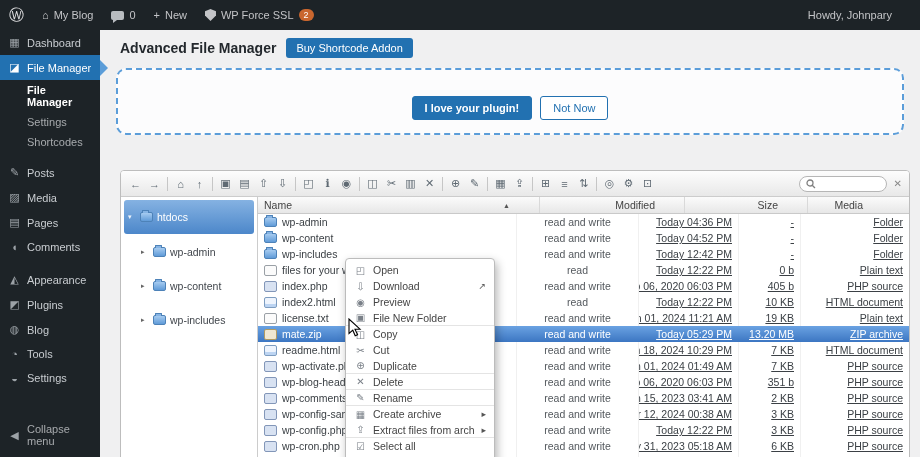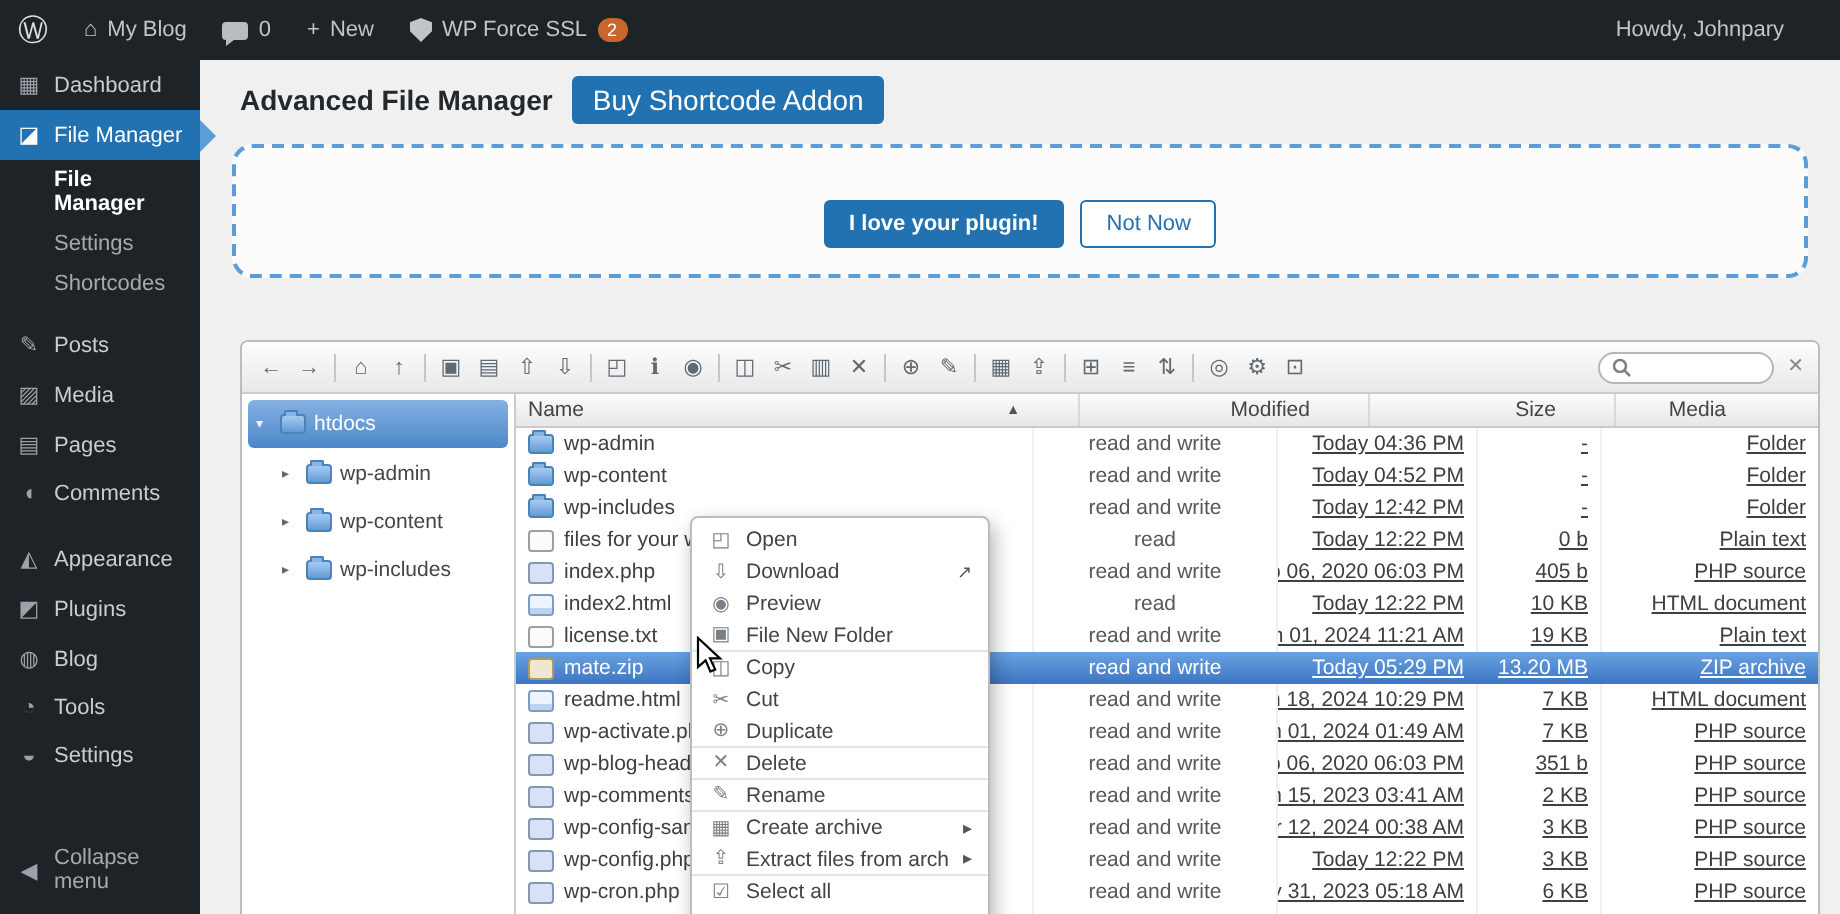--- a/index.html
+++ b/index.html
@@ -35,21 +35,21 @@
   .mi.gap { margin-top:8px; }
   #submenu { margin-bottom:8px; }
   .smi { padding:4px 8px 4px 27px; color:#a7aaad; cursor:pointer; }
   .smi.current { color:#fff; font-weight:bold; }
   #collapse { position:absolute; bottom:4px; left:0; right:0; color:#a7aaad; }
 
   
   #content { position:absolute; left:100px; top:30px; right:0; bottom:0; }
   #page-head { display:flex; align-items:center; gap:10px; margin:8px 0 0 20px; }
   #page-title { font-size:14px; font-weight:bold; color:#23282d; margin:0; }
-  #buy-btn { background:#2271b1; color:#fff; border:none; border-radius:3px; font-size:14px;
+  #buy-btn { background:#2271b1; color:#fff; border:none; border-radius:3px; font-size:11px;
     padding:4px 10px; cursor:pointer; font-family:inherit; }
 
   #notice { margin:10px 16px 0 16px; border:2px dashed #5b9dd9; border-radius:10px;
     background:#fcfcfd; text-align:center; padding:15px 10px 13px; }
   #notice-text { font-size:11px; color:#3c434a; }
   #notice-emoji { color:#dba617; font-size:13px; margin-right:4px; }
   #notice-lead { font-weight:bold; }
   #notice-buttons { margin-top:11px; display:flex; justify-content:center; gap:8px; }
   #love-btn { background:#2271b1; color:#fff; border:1px solid #2271b1; border-radius:3px;
     font-size:11px; font-weight:bold; padding:5px 12px; cursor:pointer; font-family:inherit; }
@@ -66,21 +66,21 @@
     color:#5f6a73; font-size:11px; cursor:pointer; border-radius:3px; }
   .tb-i.tb-sep { width:1px; height:14px; background:#c6c6c6; margin:0 3px; padding:0; border-radius:0; cursor:default; }
   #fm-search { margin-left:auto; display:flex; align-items:center; gap:5px; }
   .search-pill { display:flex; align-items:center; background:#fff; border:1px solid #b6b6b6;
     border-radius:9px; height:16px; width:88px; padding:0 6px; gap:4px; }
   .search-pill input { border:none; outline:none; flex:1; min-width:0; font-size:10px; background:transparent; font-family:inherit; }
   .search-x { color:#888; font-size:10px; cursor:pointer; padding:0 2px; }
 
   #fm-body { display:flex; height:calc(100% - 27px); }
   #fm-tree { width:137px; border-right:1px solid #ccc; padding-top:3px; flex:0 0 auto; background:#fff; }
-  .tree-row { height:24px; display:flex; align-items:center; gap:4px; padding:0 4px 0 7px;
+  .tree-row { height:34px; display:flex; align-items:center; gap:4px; padding:0 4px 0 7px;
     color:#41464c; cursor:pointer; white-space:nowrap; }
   .tree-caret { width:8px; font-size:7px; color:#666; flex:0 0 auto; }
   .tree-row.root.sel { background:linear-gradient(#85b2e2,#4c87ca); color:#fff; border-radius:3px;
     margin:0 3px 1px 3px; padding-left:4px; }
   .tree-row.root.sel .tree-caret { color:#eef4fb; }
   .tree-row.child { padding-left:20px; }
   .tfi { width:13px; height:10px; background:linear-gradient(#a6cbf0,#609bd8); border:1px solid #4d82b8;
     border-radius:2px; position:relative; flex:0 0 auto; }
   .tfi::before { content:""; position:absolute; top:-3px; left:1px; width:5px; height:2px;
     background:#86b4e4; border:1px solid #4d82b8; border-bottom:none; border-radius:1px 1px 0 0; }

